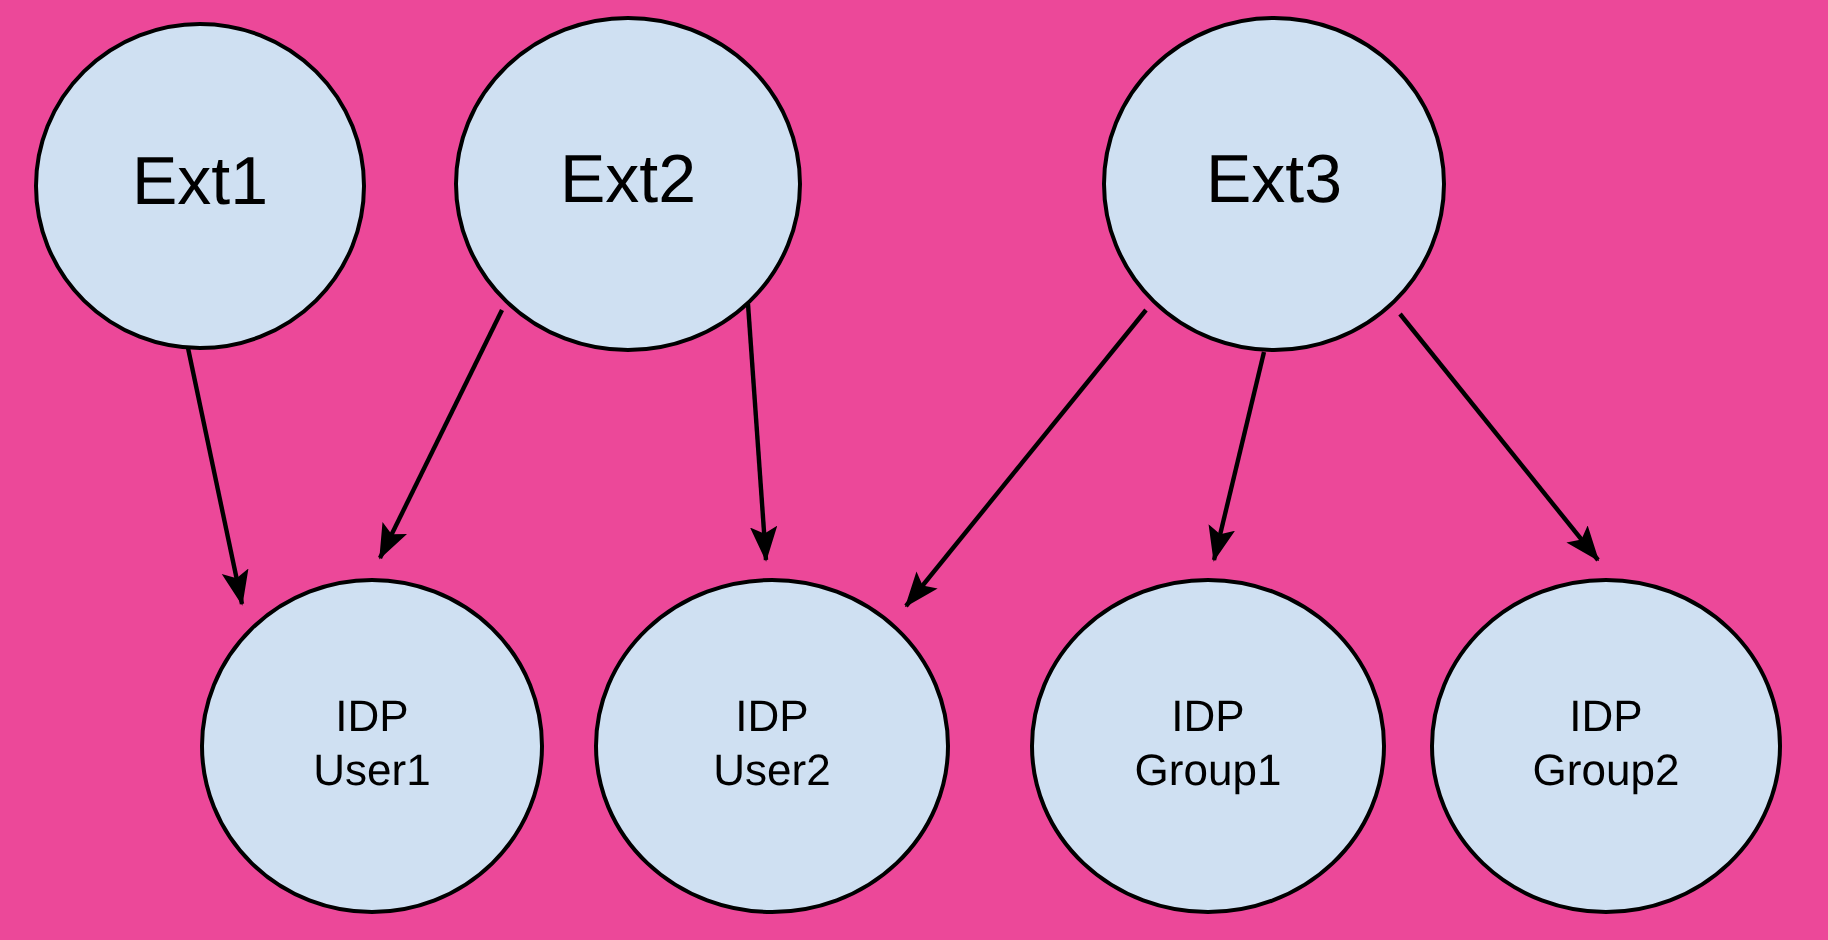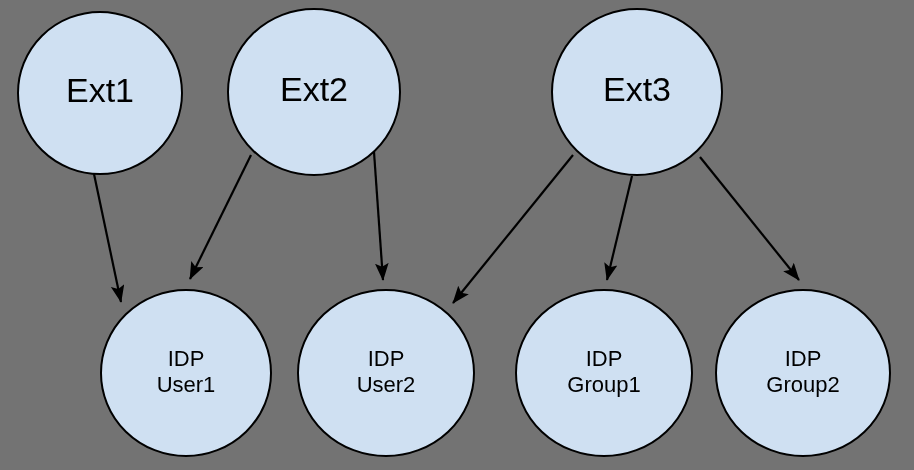--- a/index.html
+++ b/index.html
@@ -7,21 +7,21 @@
     padding: 0;
     background: #ffffff;
   }
   body {
     font-family: "Liberation Sans", sans-serif;
   }
   #diagram-canvas {
     position: relative;
     width: 914px;
     height: 470px;
-    background: #737373;
+    background: #ec4899;
     overflow: hidden;
   }
   svg.graph {
     display: block;
     width: 914px;
     height: 470px;
   }
   .node-shape {
     stroke: #000000;
     stroke-width: 2;

